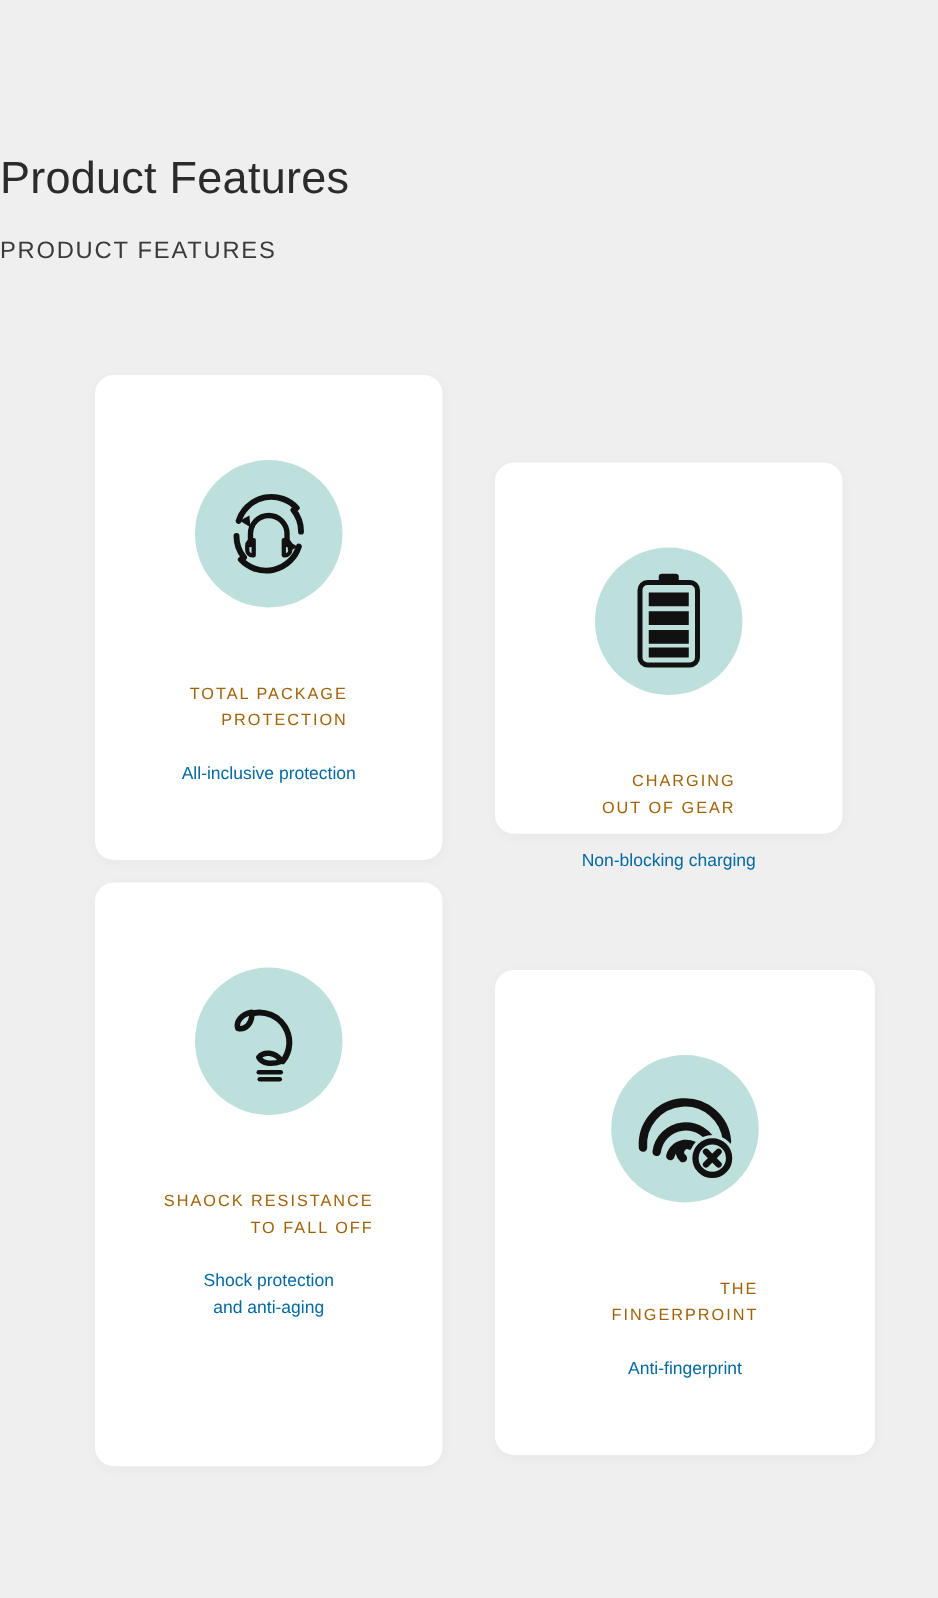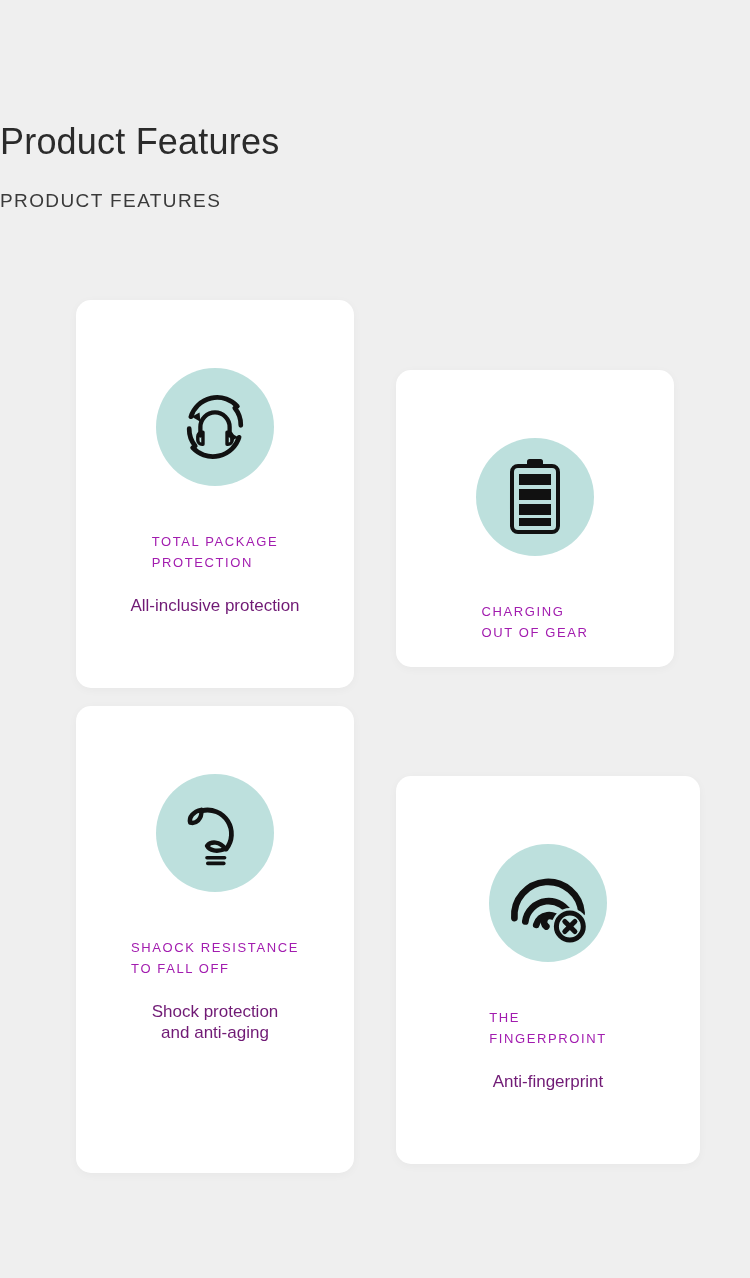--- a/index.html
+++ b/index.html
@@ -67,33 +67,33 @@
     background: #bde0dd;
     margin-top: 68px;
     display: flex;
     align-items: center;
     justify-content: center;
     flex: none;
   }
   .icon-circle svg { display: block; }
 
   .card-sub {
-    margin-top: 45px;
+    margin-top: 58px;
     font-size: 13px;
-    color: #a21caf;
+    color: #a16207;
     letter-spacing: 1.6px;
     line-height: 21px;
-    text-align: left;
+    text-align: right;
     white-space: pre-line;
     padding: 0 10px;
   }
   .card-title {
     margin-top: 22px;
-    font-size: 17px;
-    color: #701a75;
+    font-size: 14px;
+    color: #0369a1;
     line-height: 21px;
     text-align: center;
     white-space: pre-line;
     padding: 0 10px;
   }
   
   .card-2 .icon-circle { margin-top: 68px; }
   .card-4 .icon-circle { margin-top: 68px; }
 </style>
 </head>
@@ -142,20 +142,21 @@
 
           <rect x="16" y="17" width="32" height="11" fill="#111"></rect>
           <rect x="16" y="32" width="32" height="11" fill="#111"></rect>
           <rect x="16" y="47" width="32" height="11" fill="#111"></rect>
           <rect x="16" y="61" width="32" height="8" fill="#111"></rect>
         </svg>
       </span>
     </div>
     <div class="card-sub">CHARGING
 OUT OF GEAR</div>
+    <div class="card-title">Non-blocking charging</div>
   </div>
 
   <div class="card card-3">
     <div class="icon-circle">
       <span>
         <svg width="80" height="80" viewBox="0 0 100 100" fill="none">
 
           <path d="M34 22 A30 30 0 0 1 64 70" stroke="#111" stroke-width="6" stroke-linecap="round" fill="none"></path>
 
           <path d="M33 21 C23 23 17 30 19 37 C26 39 34 33 33 21 Z" stroke="#111" stroke-width="5.5" fill="none" stroke-linejoin="round"></path>

